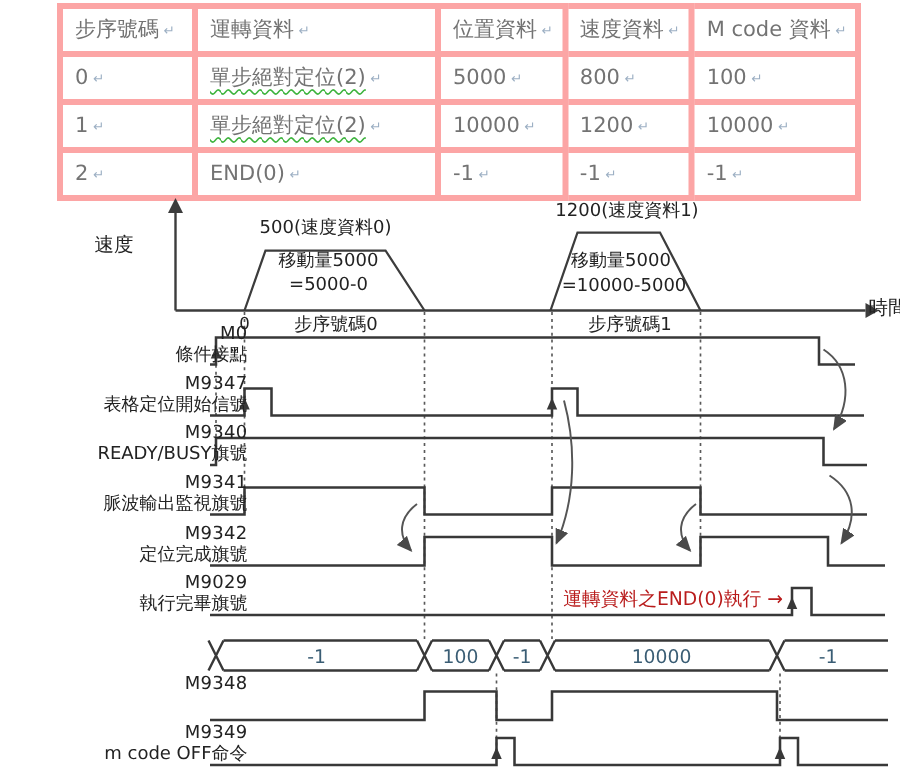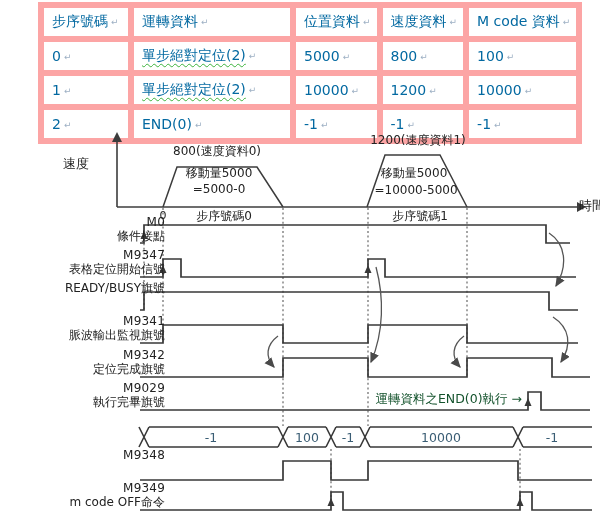--- a/index.html
+++ b/index.html
@@ -2,35 +2,35 @@
 <html><head>
 <meta charset="utf-8">
 <style>
   html,body{margin:0;padding:0;background:#fff;}
   #page{position:relative;width:600px;height:520px;background:#fff;overflow:hidden;
         font-family:"DejaVu Sans","Liberation Sans",sans-serif;color:#1c1c1c;}
 
   
   table.steps{position:absolute;left:38px;top:2px;border-collapse:collapse;table-layout:fixed;}
   table.steps th,table.steps td{
-      border:6px solid #fca5a5;font-size:14px;font-weight:400;text-align:left;
-      padding:3px 6px 3px 8px;white-space:nowrap;height:22px;color:#0369a1;}
+      border:4px solid #fca5a5;font-size:14px;font-weight:400;text-align:left;
+      padding:3px 6px 3px 8px;white-space:nowrap;height:22px;color:#737373;}
   table.steps th::after,table.steps td::after{
       content:"\21B5";color:#9db0c4;font-size:9px;margin-left:3px;vertical-align:1px;}
   td.squiggle span{text-decoration-line:underline;text-decoration-style:wavy;
       text-decoration-color:#3db33d;text-decoration-thickness:1px;text-underline-offset:3px;}
 
   
   .lbl{position:absolute;font-size:12px;line-height:14px;color:#222;white-space:nowrap;}
   .sig{position:absolute;left:0;width:136px;text-align:right;font-size:12px;line-height:14px;color:#222;padding-left:29px;}
   .sig .nm{letter-spacing:.2px;}
   .ctr{transform:translateX(-50%);}
   .busval{position:absolute;font-size:12.5px;color:#3a5d74;transform:translateX(-50%);white-space:nowrap;}
   .anno{position:absolute;left:330px;top:391px;width:192px;text-align:right;
-        font-size:12.5px;color:#14532d;white-space:nowrap;}
+        font-size:12.5px;color:#b91c1c;white-space:nowrap;}
   svg{position:absolute;left:0;top:0;}
 </style>
 </head>
 <body>
 
 <div id="page">
 
   <table class="steps">
     <colgroup>
         <col style="width:90px">
@@ -137,40 +137,41 @@
       <path d="M553 317 C570 328 572 345 561 362" marker-end="url(#arr)"></path>
       <path d="M376 267 C384 297 384 332 371 362" marker-end="url(#arr)"></path>
       <path d="M278 336 C266 345 265 357 274 367" marker-end="url(#arr)"></path>
       <path d="M464 336 C452 345 451 357 460 367" marker-end="url(#arr)"></path>
     </g>
   </svg>
 
   <div class="lbl" style="left:63px;top:157px;font-size:13px">速度</div>
   <div class="lbl" style="left:579px;top:199px;font-size:13px">時間</div>
 
-  <div class="lbl ctr" style="left:217px;top:144px">800(速度資料0)</div>
+  <div class="lbl ctr" style="left:217px;top:144px">500(速度資料0)</div>
   <div class="lbl ctr" style="left:219px;top:166px">移動量5000</div>
   <div class="lbl ctr" style="left:219px;top:182px">=5000-0</div>
   <div class="lbl ctr" style="left:163px;top:209px;font-size:11px">0</div>
   <div class="lbl ctr" style="left:224px;top:209px">步序號碼0</div>
 
   <div class="lbl ctr" style="left:418px;top:133px">1200(速度資料1)</div>
   <div class="lbl ctr" style="left:414px;top:166px">移動量5000</div>
   <div class="lbl ctr" style="left:416px;top:183px">=10000-5000</div>
   <div class="lbl ctr" style="left:420px;top:209px">步序號碼1</div>
 
   <div class="sig" style="top:215px">
       <div class="nm">M0</div>
       <div>條件接點</div>
     </div>
   <div class="sig" style="top:248px">
       <div class="nm">M9347</div>
       <div>表格定位開始信號</div>
     </div>
   <div class="sig" style="top:281px">
+      <div class="nm">M9340</div>
       <div>READY/BUSY旗號</div>
     </div>
   <div class="sig" style="top:314px">
       <div class="nm">M9341</div>
       <div>脈波輸出監視旗號</div>
     </div>
   <div class="sig" style="top:348px">
       <div class="nm">M9342</div>
       <div>定位完成旗號</div>
     </div>

